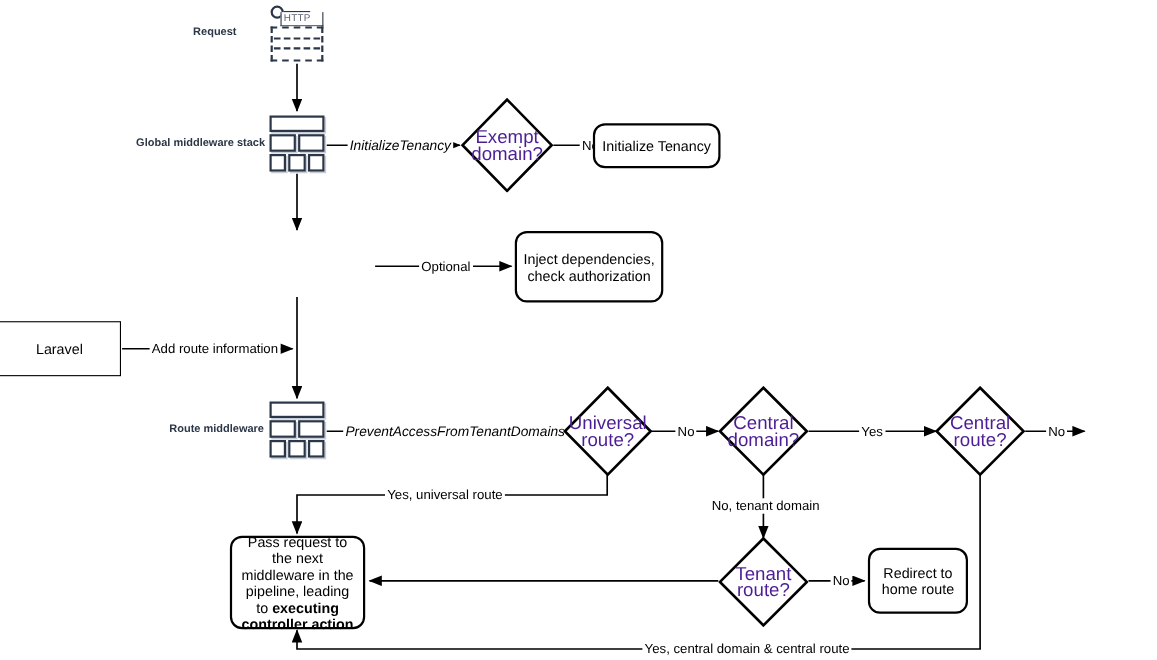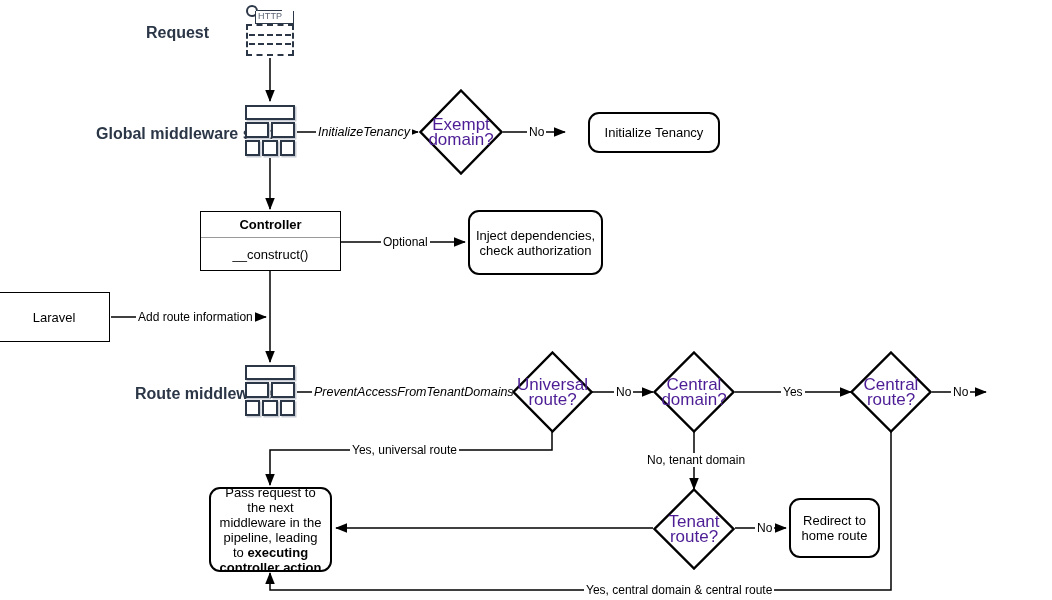--- a/index.html
+++ b/index.html
@@ -89,24 +89,24 @@
     justify-content: center;
     text-align: center;
     font-size: 17px;
     line-height: 15px;
     color: #4c1d95;
   }
   
   .caption {
     position: absolute;
     font-weight: bold;
-    font-size: 16px;
+    font-size: 10px;
     color: #2b3647;
     white-space: nowrap;
-    text-align: center;
+    text-align: right;
   }
   
   .elabel {
     position: absolute;
     font-size: 12px;
     color: #000;
     background: #fff;
     white-space: nowrap;
     padding: 0 2px;
     line-height: 14px;
@@ -245,26 +245,22 @@
   <div class="diamond" style="left:419px; top:89px; width:84px; height:86px;">
     <svg class="shape" viewBox="0 0 84 86" preserveAspectRatio="none">
       <polygon points="42,1.5 82.5,43 42,84.5 1.5,43" fill="#fff" stroke="#000" stroke-width="2.4"></polygon>
     </svg>
     <div class="dlabel" style="white-space:pre;">Exempt
 domain?</div>
   </div>
 
   <div class="elabel" style="left:527px; top:125px;">No</div>
 
-  <div class="node rbox" style="left:588px; top:112px; width:132px; height:41px;">Initialize Tenancy</div>
-
-  <div class="classbox" style="left:200px; top:211px; width:141px; height:60px;">
-    <div class="title">Controller</div>
-    <div class="member">__construct()</div>
-  </div>
+  <div class="node rbox" style="left:539px; top:112px; width:116px; height:41px;">Initialize Tenancy</div>
+
 
   <div class="elabel" style="left:381px; top:235px;">Optional</div>
 
   <div class="node rbox" style="left:468px; top:210px; width:135px; height:65px; white-space:pre;">Inject dependencies,
 check authorization</div>
 
   <div class="node sbox" style="left:-2px; top:292px; width:112px; height:50px;">Laravel</div>
 
   <div class="elabel" style="left:136px; top:310px;">Add route information</div>
 

